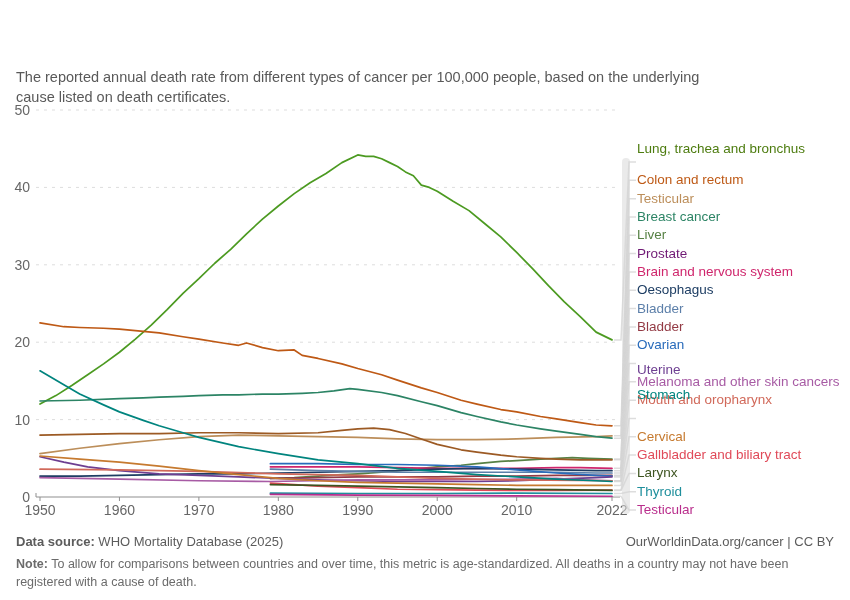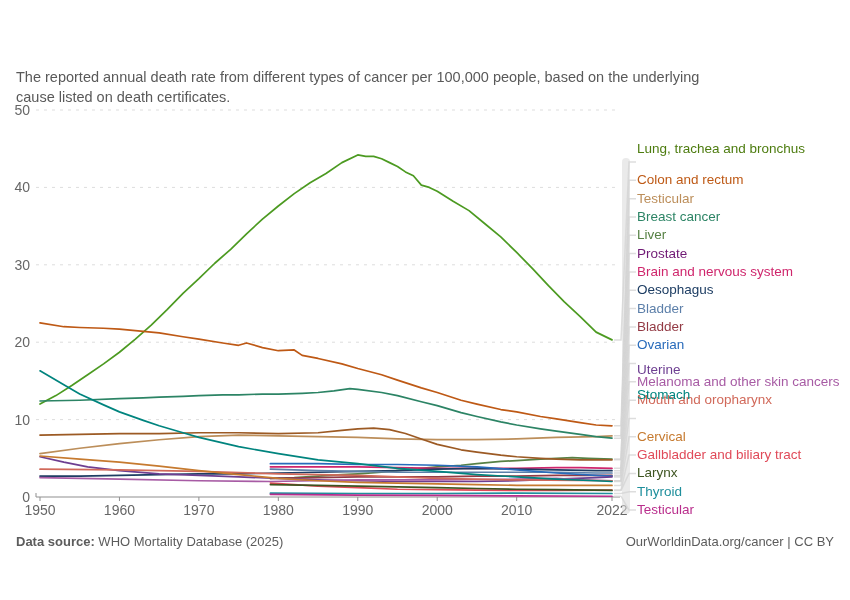--- a/index.html
+++ b/index.html
@@ -120,13 +120,16 @@
       <div class="legend-item" style="top: 446.12px; color: rgb(224, 74, 89);">Gallbladder and biliary tract</div>
       <div class="legend-item" style="top: 464.44px; color: rgb(61, 84, 32);">Larynx</div>
       <div class="legend-item" style="top: 482.76px; color: rgb(31, 143, 156);">Thyroid</div>
       <div class="legend-item" style="top: 501.08px; color: rgb(185, 45, 140);">Testicular</div>
     </div>
 
   <div class="footer-line">
     <span class="b">Data source:</span><span> WHO Mortality Database (2025)</span>
   </div>
   <div class="footer-right">OurWorldinData.org/cancer | CC BY</div>
+  <div class="footer-note">
+    <span class="b">Note:</span><span> To allow for comparisons between countries and over time, this metric is age-standardized. All deaths in a country may not have been registered with a cause of death.</span>
+  </div>
 </div>
 
 </body></html>

